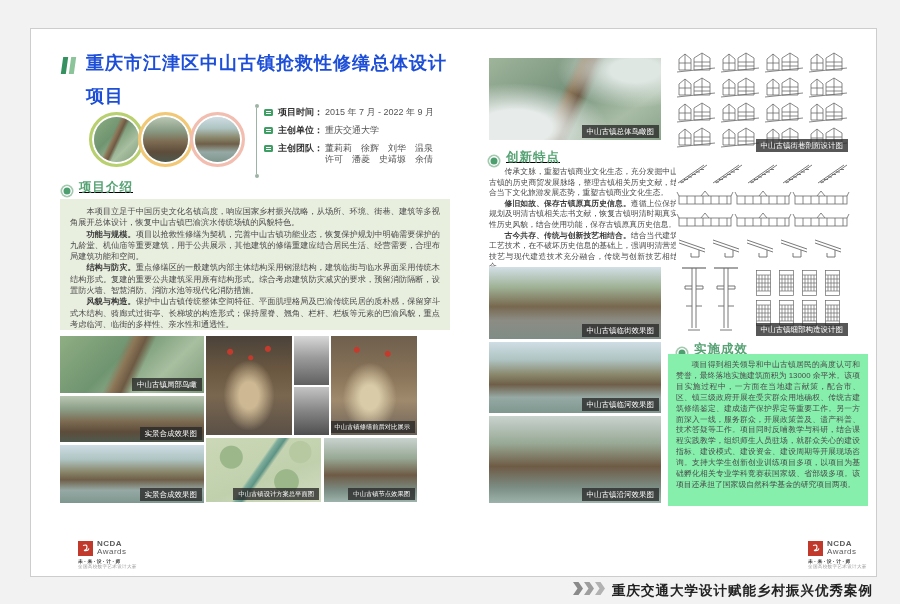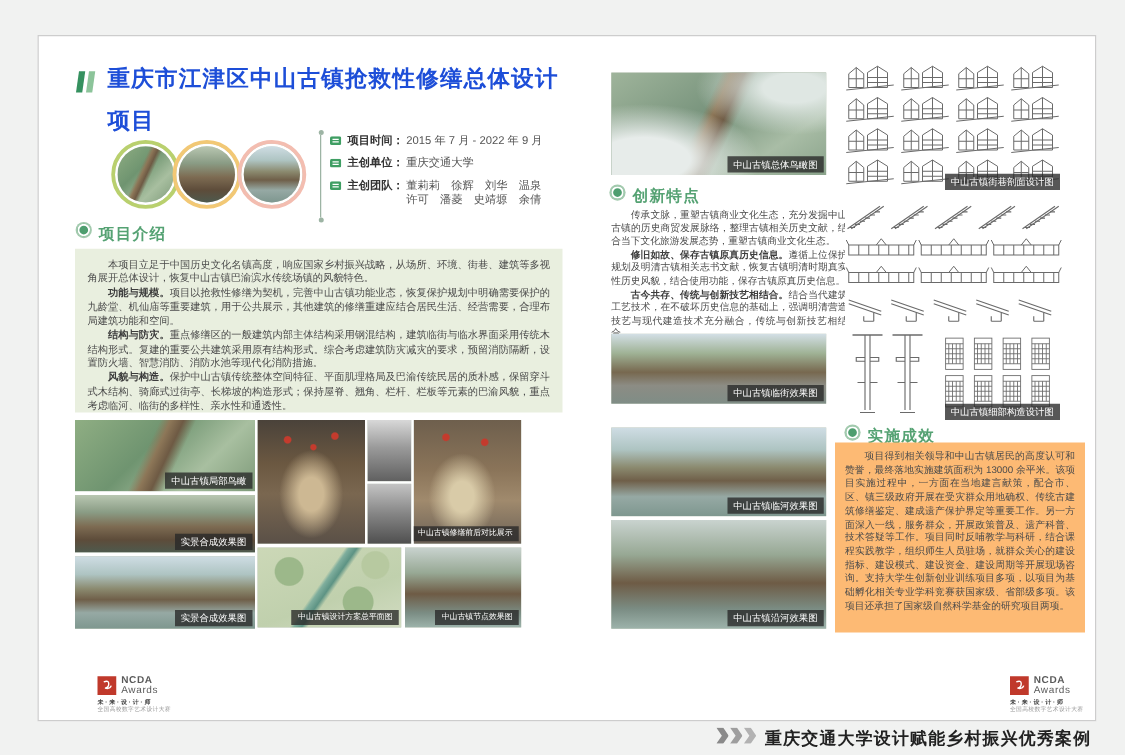--- a/index.html
+++ b/index.html
@@ -29,31 +29,31 @@
 
   
   .meta{position:absolute;left:264px;top:107px;width:190px;font-size:9px;color:#555;}
   .meta-row{display:flex;align-items:flex-start;margin-bottom:7px;line-height:11px;}
   .mi{flex:0 0 9px;width:9px;height:7px;margin:2px 5px 0 0;border-radius:1.5px;background:#3f9e63;
       background-image:linear-gradient(#fff,#fff),linear-gradient(#fff,#fff);background-size:5px 1px,5px 1px;background-position:2px 2px,2px 4px;background-repeat:no-repeat;}
   .meta-row b{color:#333;font-size:9px;white-space:nowrap;margin-right:2px;}
   .team-lines span{display:block;}
 
   
-  .sec-h{position:absolute;display:flex;align-items:flex-start;gap:7px;}
+  .sec-h{position:absolute;display:flex;align-items:flex-end;gap:7px;text-decoration:underline;}
   .dot{width:10px;height:10px;border-radius:50%;background:#4e9e6f;box-shadow:inset 0 0 0 1.5px #fff,0 0 0 1.5px #a3caae;}
   .sec-h span.t{font-size:12.5px;font-weight:bold;color:#55a273;letter-spacing:1px;}
 
   
   .intro-body{position:absolute;left:60px;top:199px;width:390px;height:131px;background:#e9efdf;box-sizing:border-box;padding:7px 10px 0 10px;}
   .intro-body p,.inno-body p,.results-body p{margin:0;text-indent:2em;text-align:justify;color:#4b4b4b;}
   .intro-body p{font-size:8.2px;line-height:11.3px;}
   .inno-body{position:absolute;left:489px;top:167px;width:189px;}
   .inno-body p{font-size:7.8px;line-height:10.6px;}
-  .results-body{position:absolute;left:668px;top:354px;width:200px;height:152px;background:#fdba74;box-sizing:border-box;padding:6px 8px;}
+  .results-body{position:absolute;left:668px;top:354px;width:200px;height:152px;background:#86efac;box-sizing:border-box;padding:6px 8px;}
   .results-body p{font-size:7.8px;line-height:10.9px;}
   .intro-body b,.inno-body b{color:#3c3c3c;}
 
   
   .tile{position:absolute;overflow:hidden;background:#b9c3b4;}
   .cap{position:absolute;right:2px;bottom:2px;background:rgba(40,40,40,.78);color:#fff;font-size:7.5px;line-height:1;padding:3px 5px;white-space:nowrap;}
   .cap.small{font-size:6.3px;}
 
   
   .ph{position:absolute;inset:0;}
@@ -243,21 +243,21 @@
   </figure>
   <div class="sec-h" style="left:489px;top:149px;">
     <span class="dot"></span>
     <span class="t">创新特点</span>
   </div>
   <div class="inno-body">
     <p><span>传承文脉，重塑古镇商业文化生态，充分发掘中山古镇的历史商贸发展脉络，整理古镇相关历史文献，结合当下文化旅游发展态势，重塑古镇商业文化生态。</span></p>
     <p><b>修旧如故、保存古镇原真历史信息。</b><span>遵循上位保护规划及明清古镇相关志书文献，恢复古镇明清时期真实性历史风貌，结合使用功能，保存古镇原真历史信息。</span></p>
     <p><b>古今共存、传统与创新技艺相结合。</b><span>结合当代建筑工艺技术，在不破坏历史信息的基础上，强调明清营造技艺与现代建造技术充分融合，传统与创新技艺相结合。</span></p>
   </div>
-  <figure class="tile" style="left:489px;top:267px;width:172px;height:56px;margin:0;">
+  <figure class="tile" style="left:489px;top:267px;width:172px;height:72px;margin:0;">
     <div class="ph ph-streetm"></div>
       <figcaption class="cap">中山古镇临街效果图</figcaption>
   </figure>
   <figure class="tile" style="left:489px;top:342px;width:172px;height:71px;margin:0;">
     <div class="ph ph-river"></div>
       <figcaption class="cap">中山古镇临河效果图</figcaption>
   </figure>
   <figure class="tile" style="left:489px;top:416px;width:172px;height:87px;margin:0;">
     <div class="ph ph-node"></div>
       <figcaption class="cap">中山古镇沿河效果图</figcaption>

